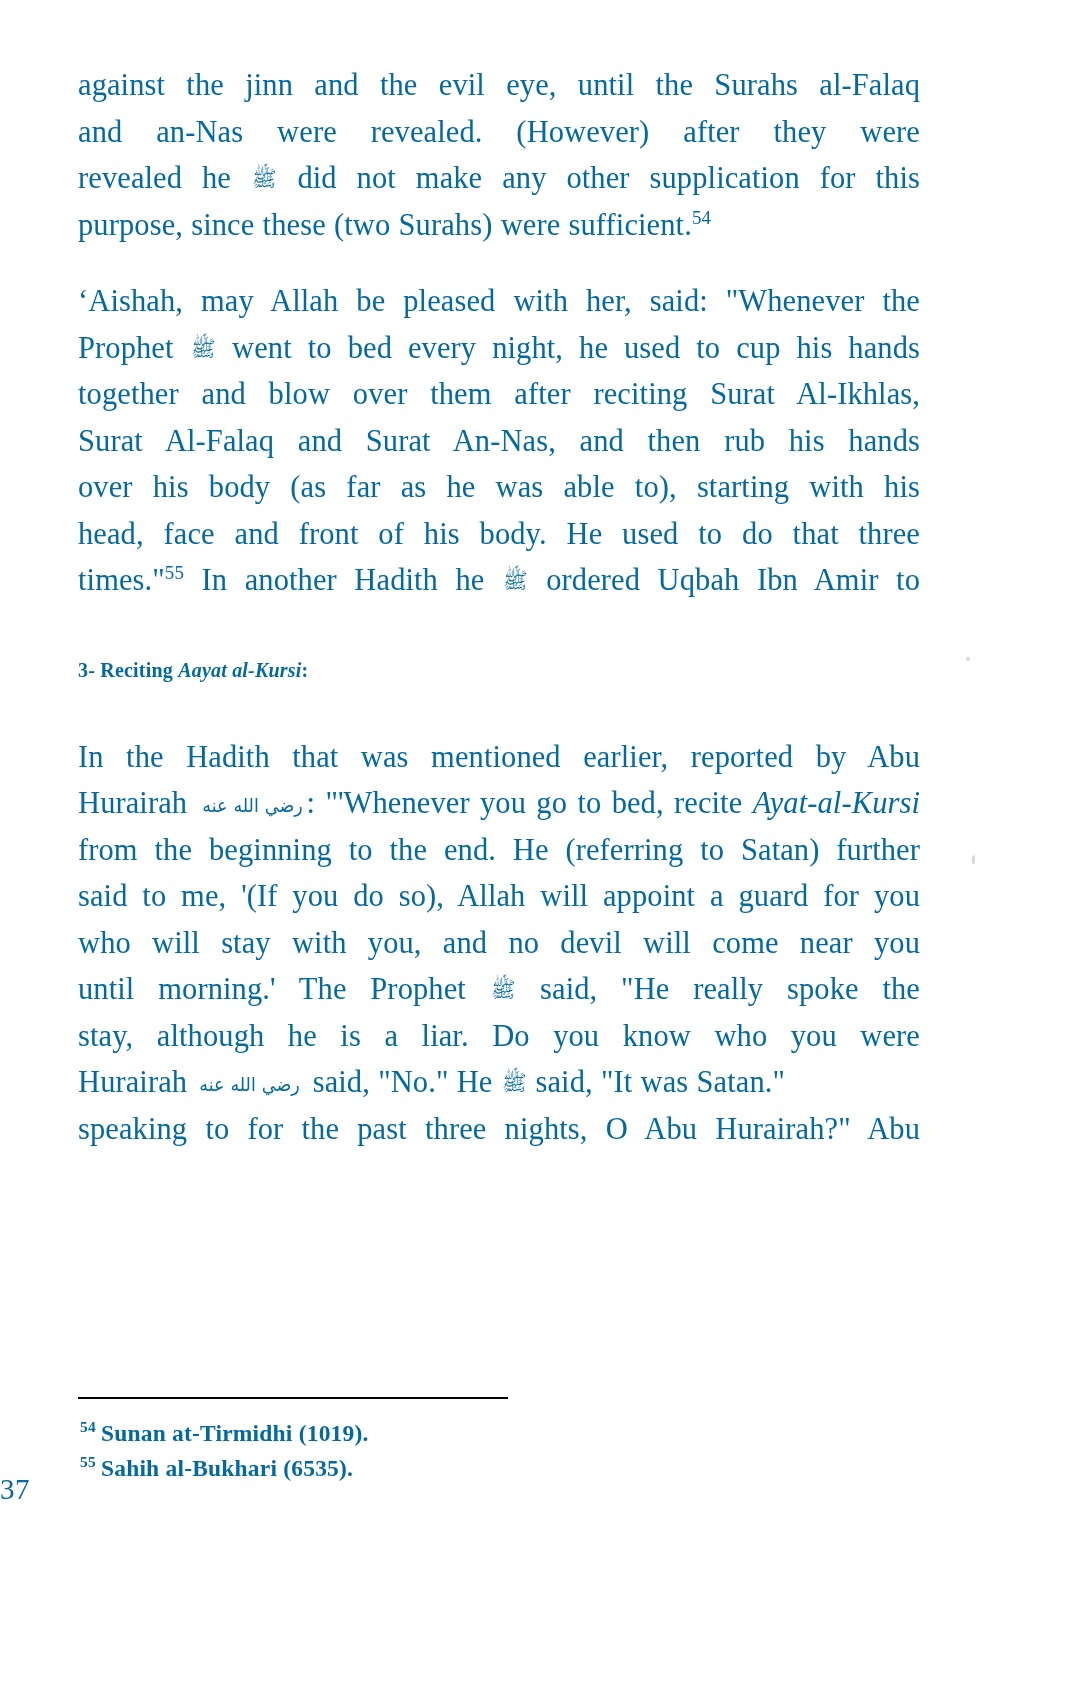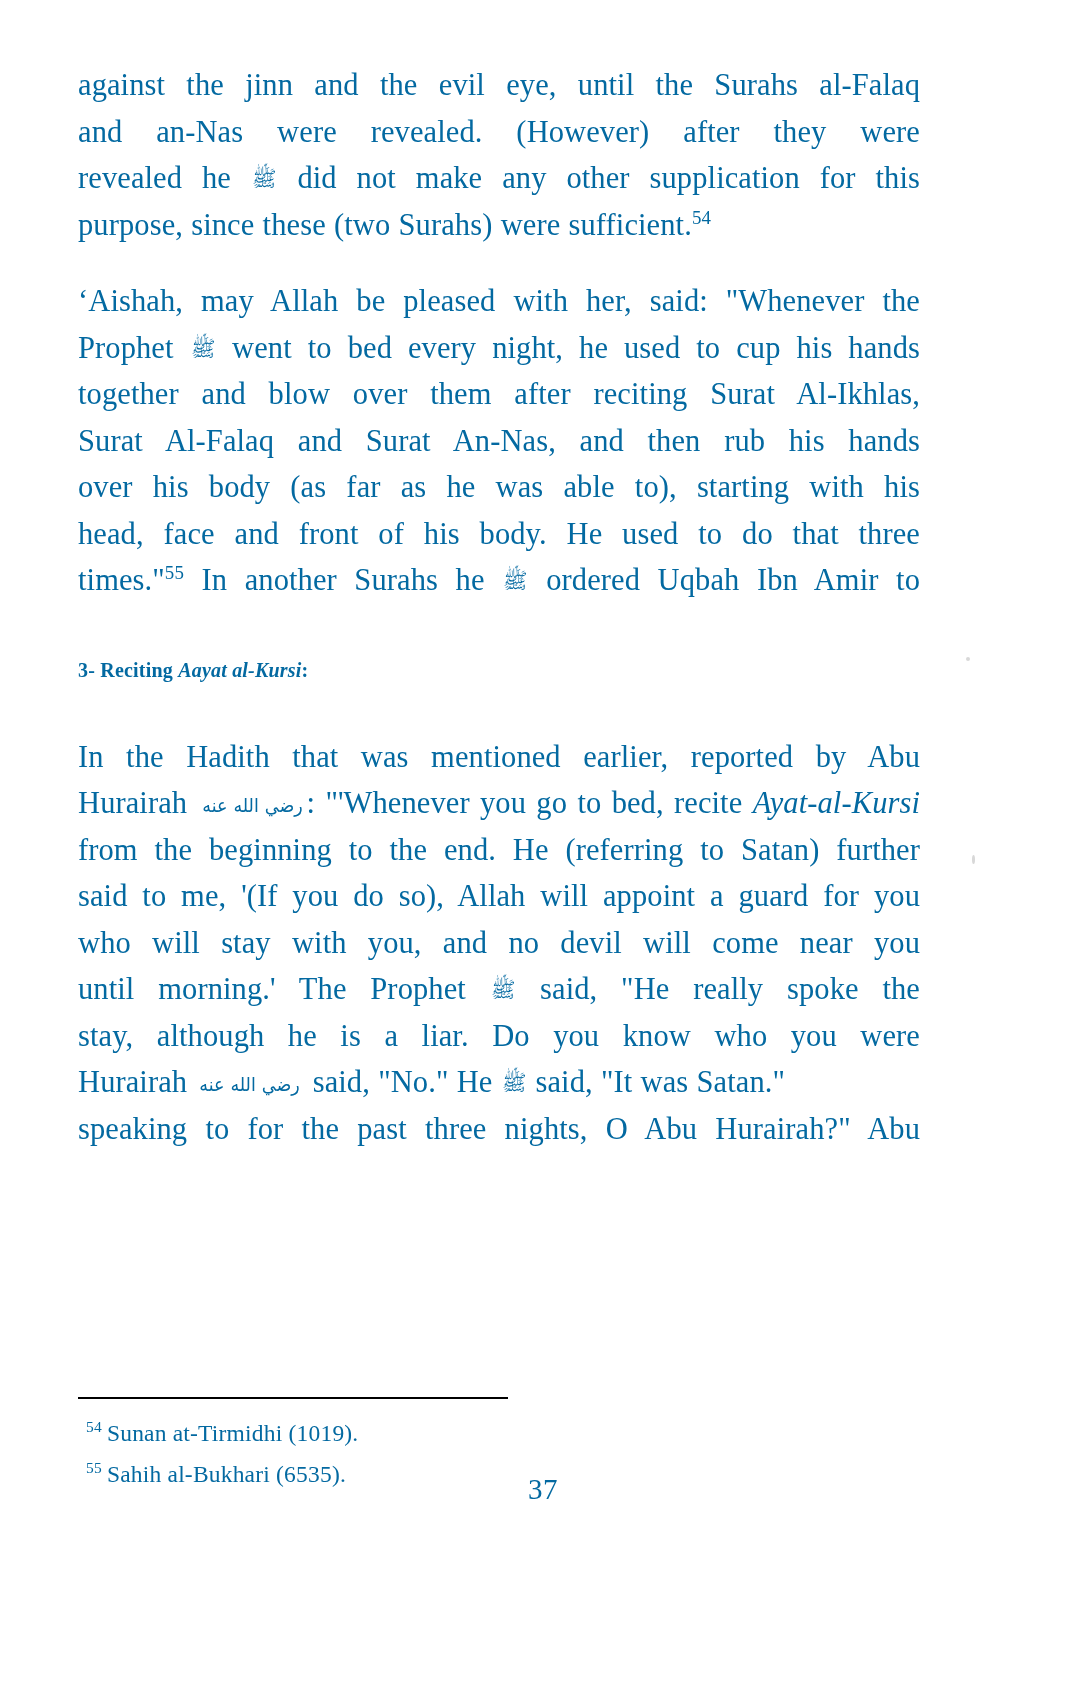--- a/index.html
+++ b/index.html
@@ -93,37 +93,38 @@
   }
   .fn-rule {
     width: 430px;
     height: 0;
     border-top: 2.4px solid #000;
     margin: 0 0 18px 0;
   }
   .fn-item {
     font-size: 23.5px;
     line-height: 33px;
-    margin: 8px;
+    margin: 2px;
     letter-spacing: 0.2px;
+    font-weight: bold;
   }
   .fn-item sup {
     font-size: 0.66em;
     vertical-align: super;
     line-height: 0;
     margin-right: 5px;
   }
 
   
   .page-number {
     position: absolute;
     top: 1473px;
     left: 0;
     width: 1086px;
-    text-align: center;
+    text-align: left;
     font-size: 29px;
     letter-spacing: 0.5px;
   }
 
   
   .speck {
     position: absolute;
     background: #d8d8d8;
     border-radius: 50%;
     pointer-events: none;
@@ -146,21 +147,21 @@
       <span class="ln last"><span>purpose, since these (two Surahs) were sufficient.</span><sup class="fnref">54</sup></span>
     </p>
 
     <p class="para">
       <span class="ln"><span>‘Aishah, may Allah be pleased with her, said: "Whenever the</span></span>
       <span class="ln"><span>Prophet </span><span class="honorific saw">ﷺ</span><span> went to bed every night, he used to cup his hands</span></span>
       <span class="ln"><span>together and blow over them after reciting Surat Al-Ikhlas,</span></span>
       <span class="ln"><span>Surat Al-Falaq and Surat An-Nas, and then rub his hands</span></span>
       <span class="ln"><span>over his body (as far as he was able to), starting with his</span></span>
       <span class="ln"><span>head, face and front of his body. He used to do that three</span></span>
-      <span class="ln"><span>times."</span><sup class="fnref">55</sup><span> In another Surahs he </span><span class="honorific saw">ﷺ</span><span> ordered Uqbah Ibn Amir to</span></span>
+      <span class="ln"><span>times."</span><sup class="fnref">55</sup><span> In another Hadith he </span><span class="honorific saw">ﷺ</span><span> ordered Uqbah Ibn Amir to</span></span>
     </p>
 
     <h2 class="heading"><span>3- Reciting </span><em class="ital">Aayat al-Kursi</em><span>:</span></h2>
 
     <p class="para tight">
       <span class="ln"><span>In the Hadith that was mentioned earlier, reported by Abu</span></span>
       <span class="ln"><span>Hurairah </span><span class="honorific ra">رضي الله عنه</span><span>: "'Whenever you go to bed, recite </span><em class="ital">Ayat-al-Kursi</em></span>
       <span class="ln"><span>from the beginning to the end. He (referring to Satan) further</span></span>
       <span class="ln"><span>said to me, '(If you do so), Allah will appoint a guard for you</span></span>
       <span class="ln"><span>who will stay with you, and no devil will come near you</span></span>

